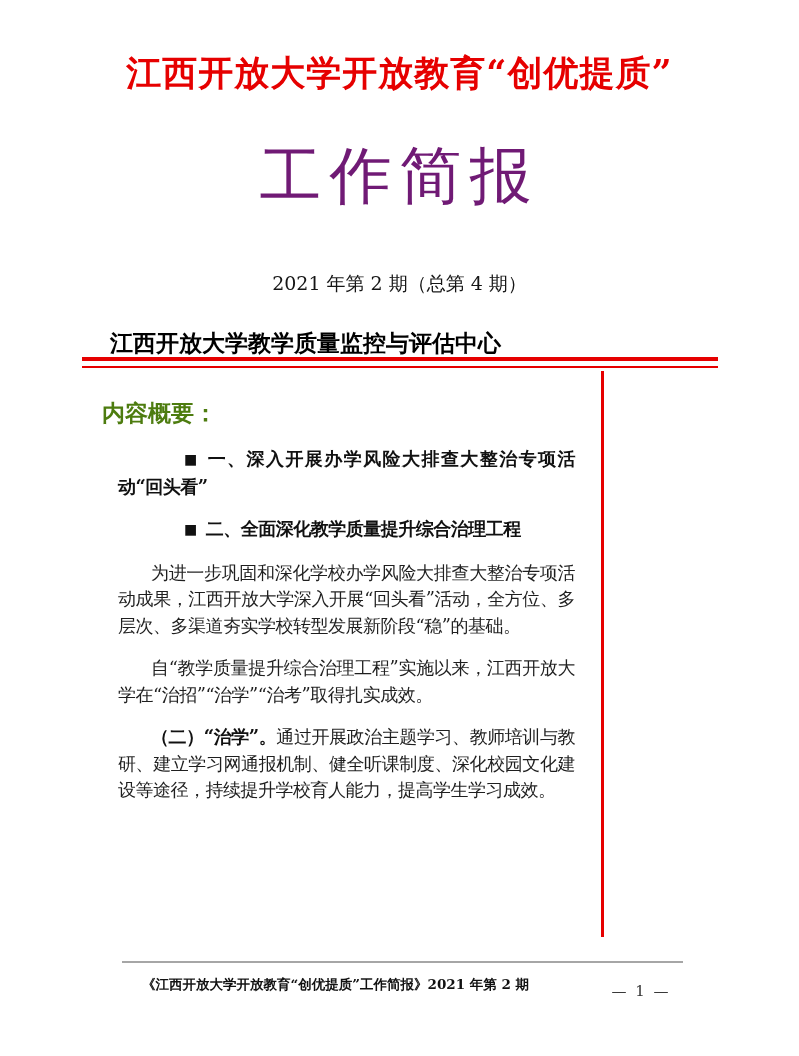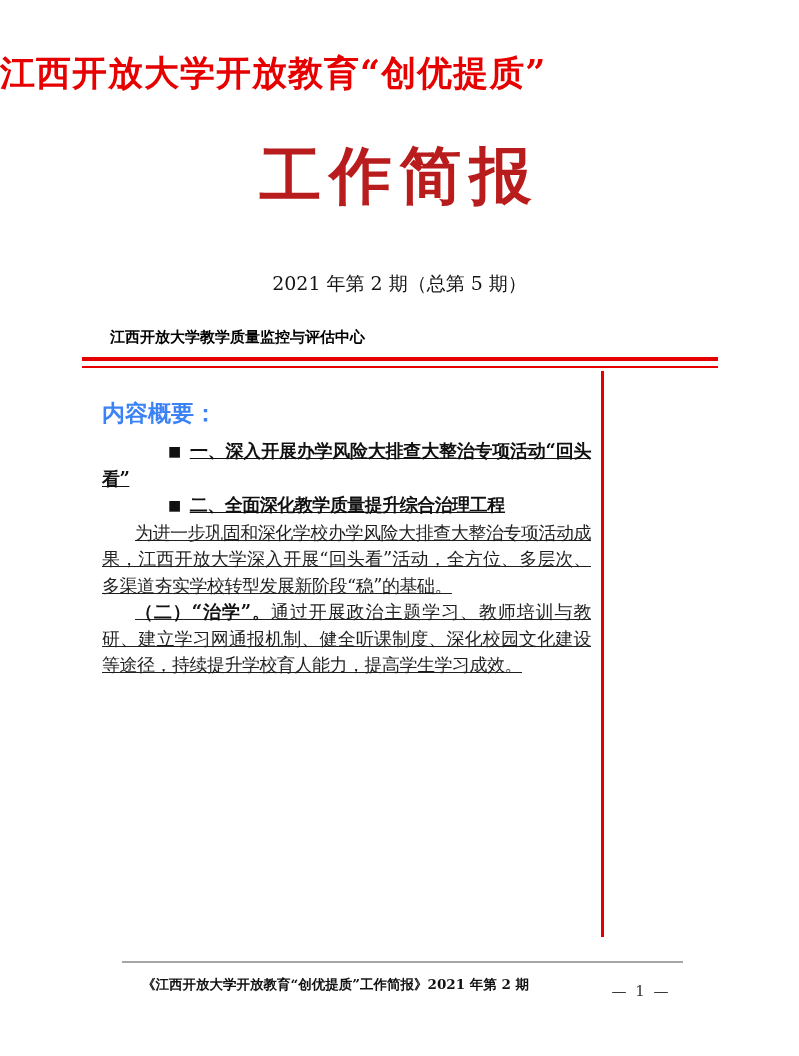--- a/index.html
+++ b/index.html
@@ -9,35 +9,35 @@
     height: 1056px;
     background: #ffffff;
     overflow: hidden;
     font-family: "DejaVu Serif", serif;
     color: #1f1f1f;
   }
   
   .masthead-line {
     position: absolute;
     top: 50px; left: 0; right: 0;
-    text-align: left;
+    text-align: center;
     color: #e60000;
     font-size: 35px;
     font-weight: bold;
     letter-spacing: 1px;
     font-family: "DejaVu Serif", serif;
     white-space: nowrap;
   }
   .masthead-title {
     position: absolute;
     top: 134px; left: 0; right: 0;
     text-align: center;
-    color: #b91c1c;
+    color: #701a75;
     font-size: 62px;
-    font-weight: bold;
+    font-weight: normal;
     letter-spacing: 8px;
     font-family: "DejaVu Serif", serif;
     white-space: nowrap;
   }
   .issue-line {
     position: absolute;
     top: 271px; left: 0; right: 0;
     text-align: center;
     font-size: 19px;
     color: #151515;
@@ -46,21 +46,21 @@
   .issuer-row {
     position: absolute;
     top: 328px;
     left: 110px;
     width: 502px;
     display: flex;
     justify-content: space-between;
     align-items: flex-start;
     font-family: "DejaVu Sans", sans-serif;
     font-weight: bold;
-    font-size: 15px;
+    font-size: 23px;
     color: #000000;
     white-space: nowrap;
   }
   
   .rule-double {
     position: absolute;
     top: 357px; left: 82px;
     width: 636px; height: 11px;
     box-sizing: border-box;
     border-top: 4px solid #e60000;
@@ -82,24 +82,24 @@
     text-align: justify;
     letter-spacing: -0.5px;
     color: #1f1f1f;
   }
   .summary-heading {
     font-family: "DejaVu Sans", sans-serif;
     font-weight: bold;
     font-size: 23px;
     line-height: 26px;
     letter-spacing: 0;
-    color: #3b82f6;
-    margin: 0 0 12px 0;
+    color: #4d7c0f;
+    margin: 0 0 20px 0;
   }
-  .para { margin: 0; text-indent: 33px; text-decoration: underline; }
+  .para { margin: 16px; text-indent: 33px; }
   .title-para { font-weight: bold; color: #111111; }
   .bullet-icon {
     display: inline-block;
     font-size: 14px;
     margin-right: 9px;
     transform: translateY(-1px);
     color: #111111;
   }
   .lead { font-weight: bold; color: #111111; }
   
@@ -131,41 +131,42 @@
 </style>
 </head>
 <body>
 
 <div class="page">
 
   <div class="masthead-line">江西开放大学开放教育“创优提质”</div>
 
   <div class="masthead-title">工作简报</div>
 
-  <div class="issue-line">2021 年第 2 期（总第 5 期）</div>
+  <div class="issue-line">2021 年第 2 期（总第 4 期）</div>
 
   <div class="issuer-row">
     <span>江西开放大学教学质量监控与评估中心</span>
   </div>
 
   <div class="rule-double"></div>
   <div class="rule-vertical"></div>
 
   <div class="body-block">
 
     <div class="summary-heading">内容概要：</div>
 
     <p class="para title-para">
       <span class="bullet-icon">■</span><span>一、深入开展办学风险大排查大整治专项活动“回头看”</span>
     </p>
     <p class="para title-para">
       <span class="bullet-icon">■</span><span>二、全面深化教学质量提升综合治理工程</span>
     </p>
 
     <p class="para">为进一步巩固和深化学校办学风险大排查大整治专项活动成果，江西开放大学深入开展“回头看”活动，全方位、多层次、多渠道夯实学校转型发展新阶段“稳”的基础。</p>
+    <p class="para">自“教学质量提升综合治理工程”实施以来，江西开放大学在“治招”“治学”“治考”取得扎实成效。</p>
 
 
     <p class="para">
       <span class="lead">（二）“治学”。</span><span>通过开展政治主题学习、教师培训与教研、建立学习网通报机制、健全听课制度、深化校园文化建设等途径，持续提升学校育人能力，提高学生学习成效。</span>
     </p>
 
 
   </div>
 
   <div class="footer-rule"></div>

